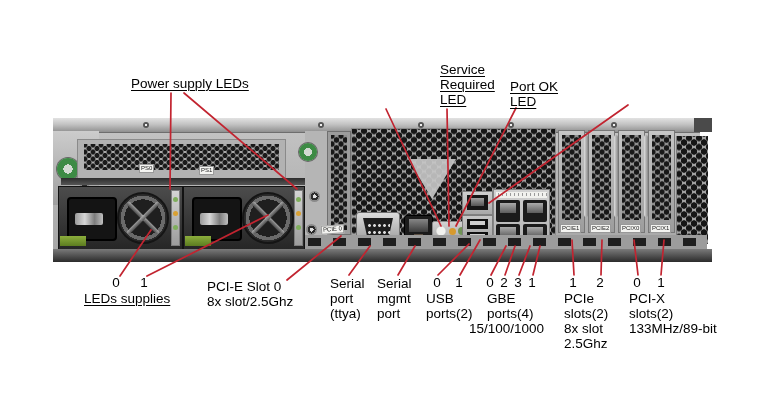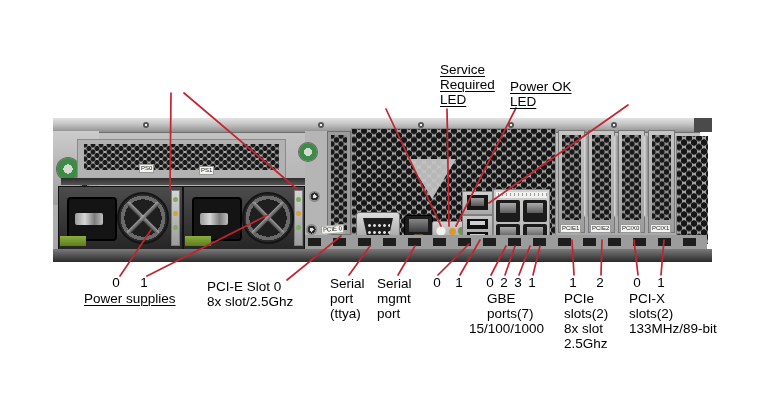--- a/index.html
+++ b/index.html
@@ -280,48 +280,51 @@
     <line x1="491" y1="275" x2="506" y2="246"></line>
     <line x1="505" y1="275" x2="515" y2="246"></line>
     <line x1="519" y1="275" x2="530" y2="246"></line>
     <line x1="533" y1="275" x2="540" y2="246"></line>
     <line x1="574" y1="275" x2="572" y2="240"></line>
     <line x1="601" y1="275" x2="602" y2="240"></line>
     <line x1="638" y1="275" x2="634" y2="240"></line>
     <line x1="661" y1="275" x2="664" y2="240"></line>
   </svg>
 
+  <div class="lbl ul" style="left:131px;top:76px">Power supply LEDs</div>
   <div class="lbl ul" style="left:440px;top:62px">Service
 Required
 LED</div>
-  <div class="lbl ul" style="left:510px;top:79px">Power OK
+  <div class="lbl ul" style="left:510px;top:79px">Port OK
 LED</div>
 
   <span class="num" style="left:116px;top:276px">0</span>
   <span class="num" style="left:144px;top:276px">1</span>
-  <div class="lbl ul" style="left:84px;top:291px">Power supplies</div>
+  <div class="lbl ul" style="left:84px;top:291px">LEDs supplies</div>
 
   <div class="lbl" style="left:207px;top:279px">PCI-E Slot 0
 8x slot/2.5Ghz</div>
   <div class="lbl" style="left:330px;top:276px">Serial
 port
 (ttya)</div>
   <div class="lbl" style="left:377px;top:276px">Serial
 mgmt
 port</div>
 
   <span class="num" style="left:437px;top:276px">0</span>
   <span class="num" style="left:459px;top:276px">1</span>
+  <div class="lbl" style="left:426px;top:291px">USB
+ports(2)</div>
 
   <span class="num" style="left:490px;top:276px">0</span>
   <span class="num" style="left:504px;top:276px">2</span>
   <span class="num" style="left:518px;top:276px">3</span>
   <span class="num" style="left:532px;top:276px">1</span>
   <div class="lbl" style="left:487px;top:291px">GBE
-ports(7)</div>
+ports(4)</div>
   <div class="lbl" style="left:469px;top:321px">15/100/1000</div>
 
   <span class="num" style="left:573px;top:276px">1</span>
   <span class="num" style="left:600px;top:276px">2</span>
   <div class="lbl" style="left:564px;top:291px">PCIe
 slots(2)
 8x slot
 2.5Ghz</div>
 
   <span class="num" style="left:637px;top:276px">0</span>

